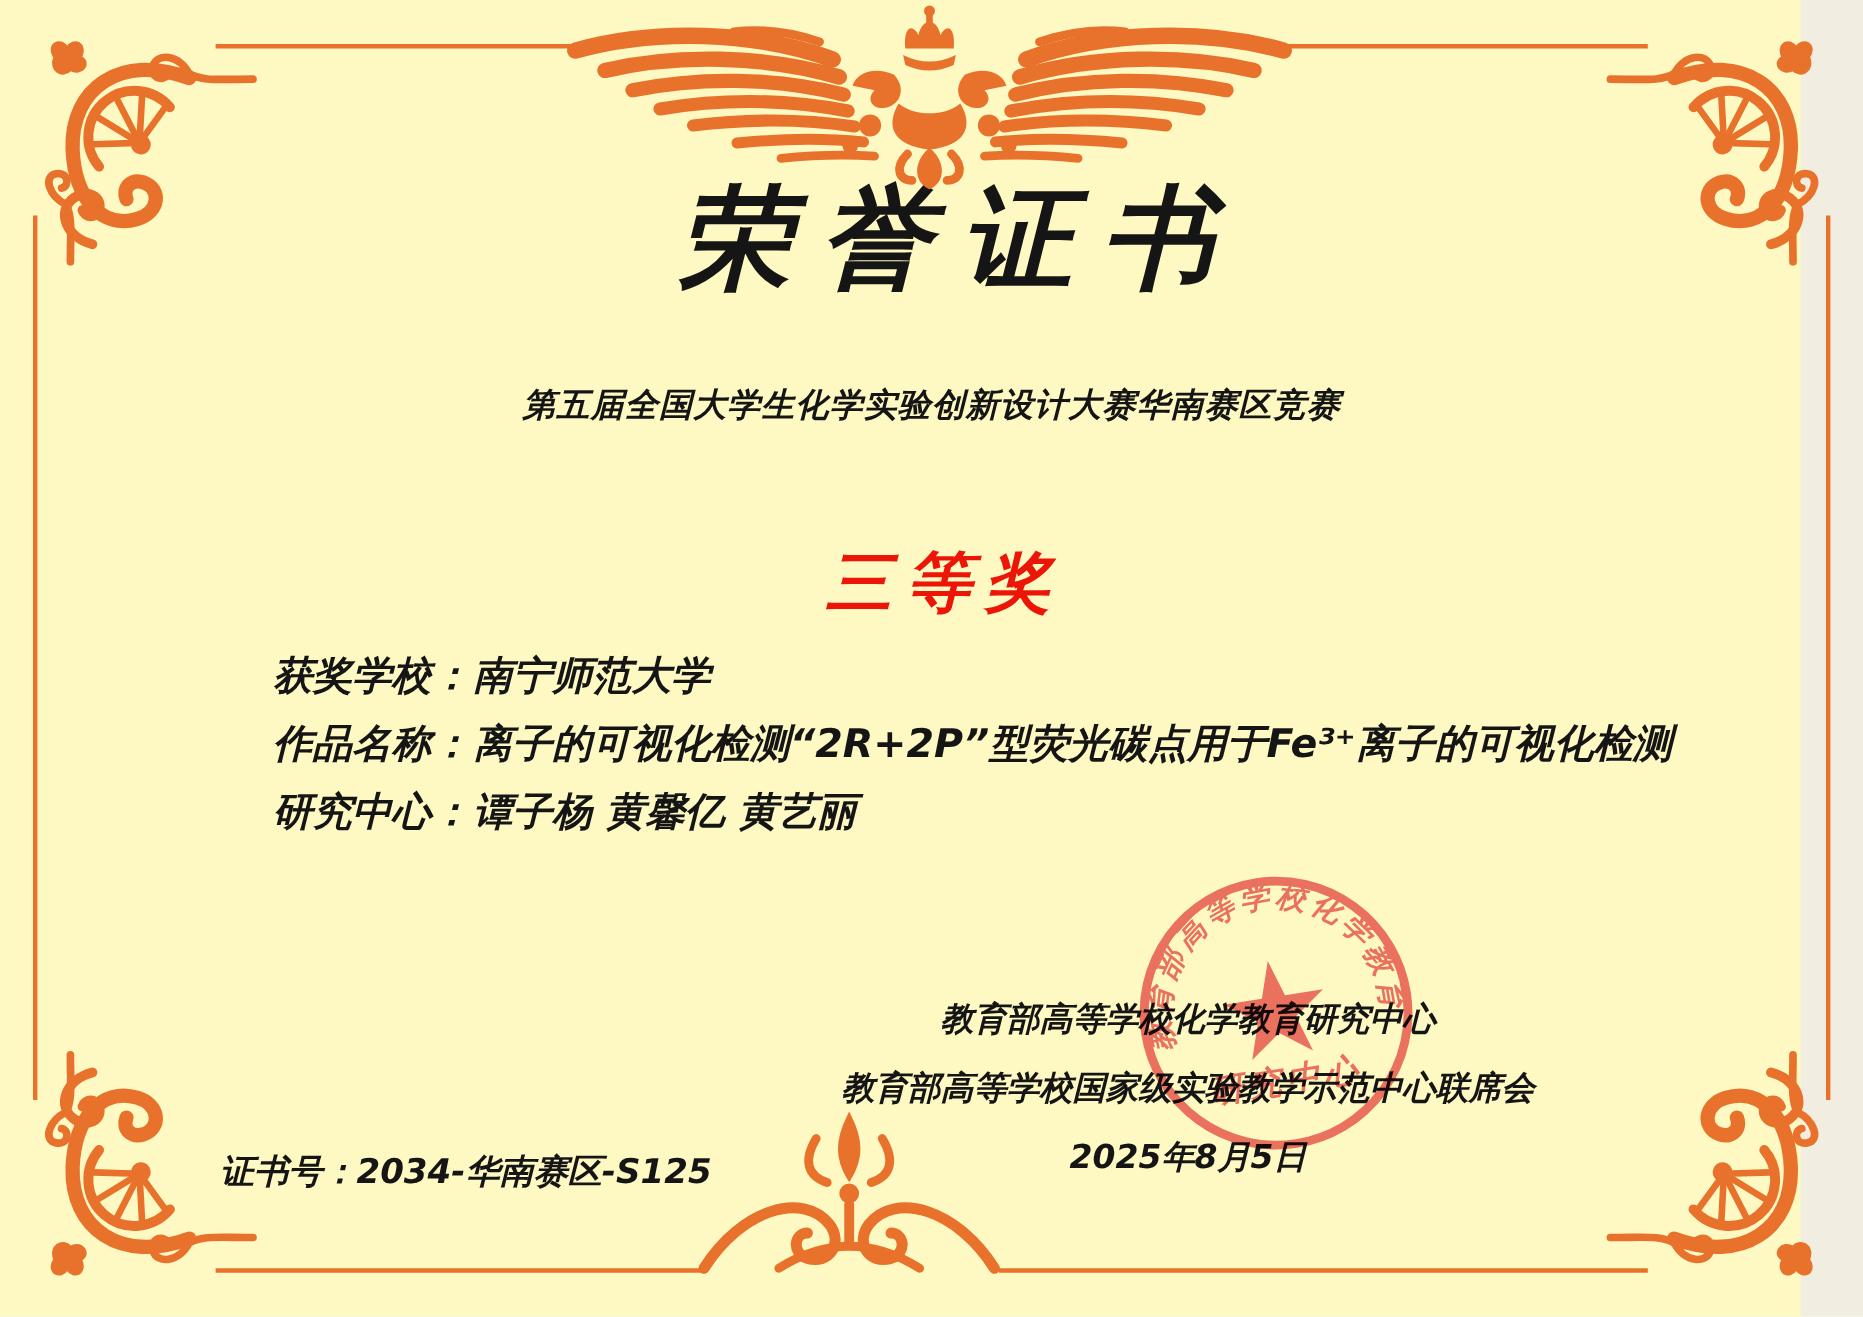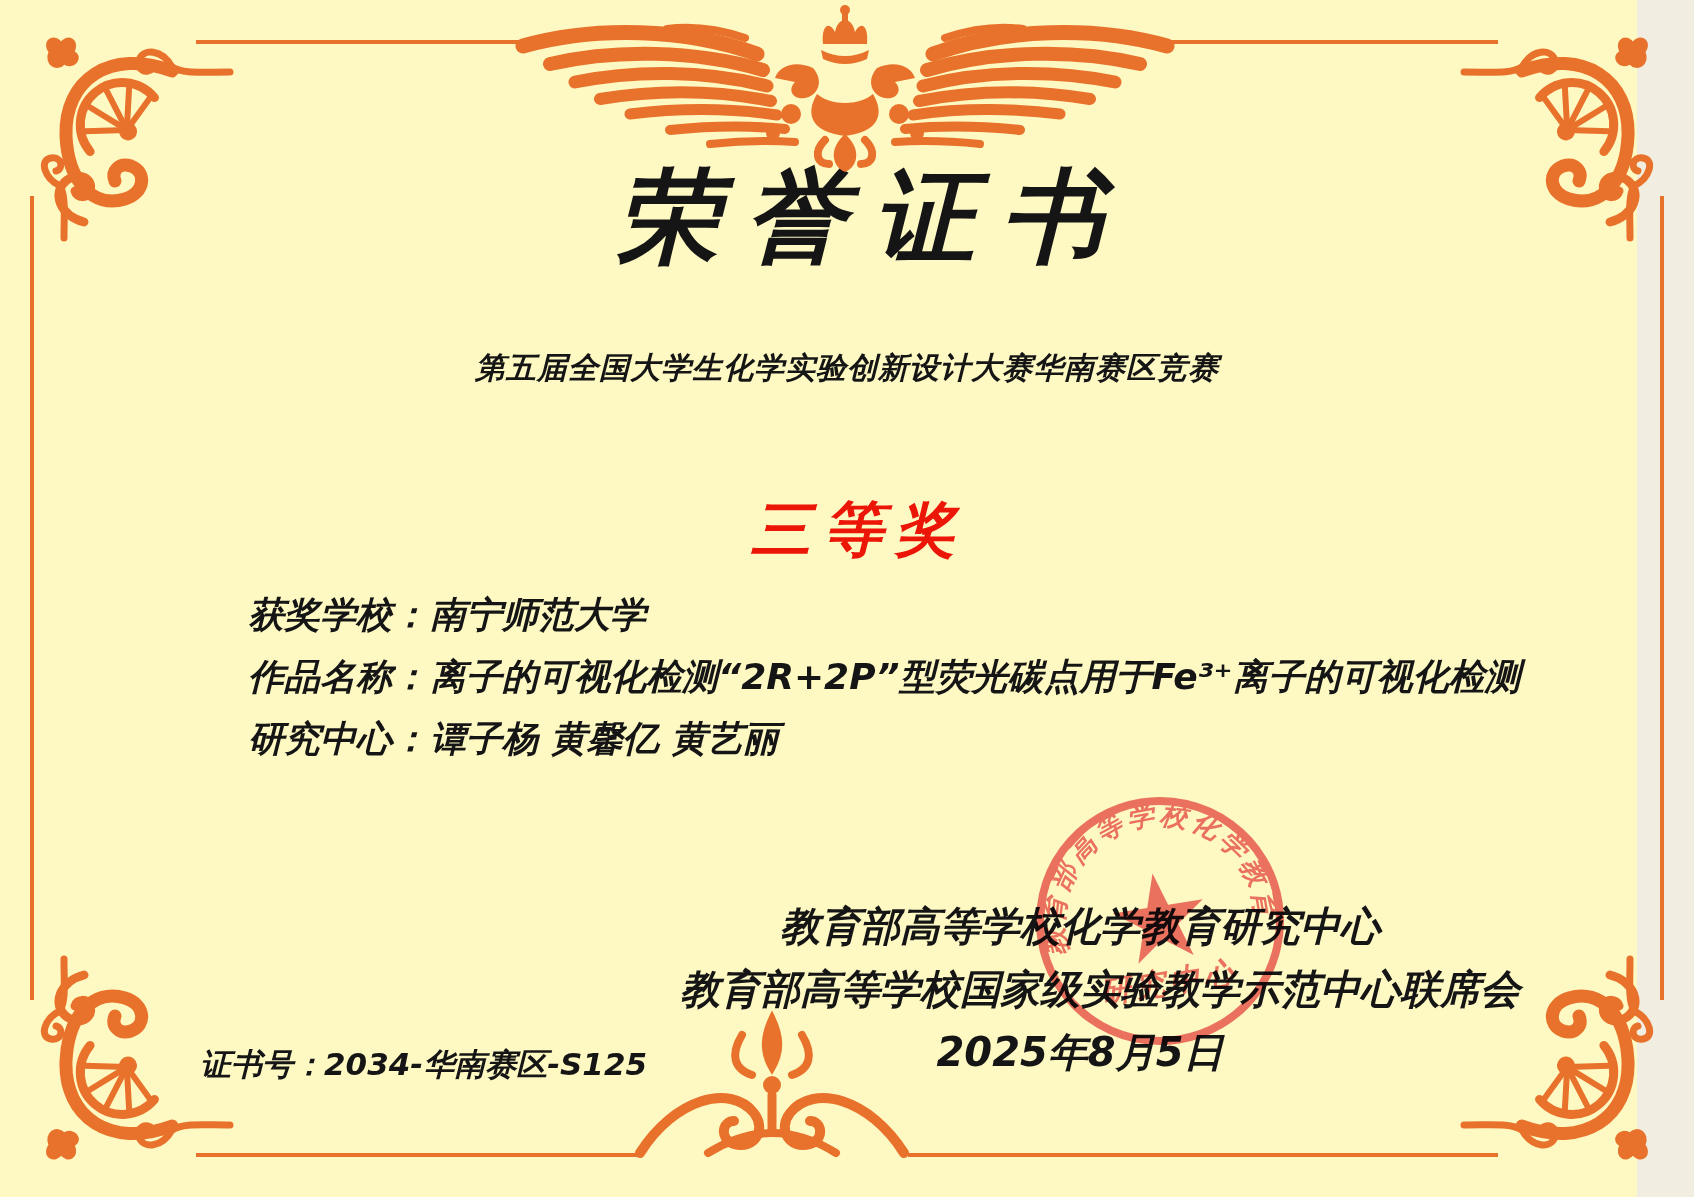--- a/index.html
+++ b/index.html
@@ -21,21 +21,21 @@
   .competition{
     top:348px;font-size:30px;font-weight:bold;color:#151515;letter-spacing:1px;
   }
   .award{
     top:490px;font-size:60px;font-weight:bold;color:#eb1607;letter-spacing:12px;padding-left:12px;
   }
   .fields{left:248px;top:584px;color:#151515;}
   .field-row{font-size:36px;font-weight:bold;line-height:62px;white-space:nowrap;}
   .field-label{margin-right:2px;margin-top:26px;}
   .signature{left:680px;top:895px;width:800px;text-align:center;color:#151515;z-index:3;}
-  .sig-line{font-size:40px;font-weight:bold;line-height:63px;white-space:nowrap;}
+  .sig-line{font-size:30px;font-weight:bold;line-height:63px;white-space:nowrap;}
   .cert-no{left:200px;top:1044px;font-size:31px;font-weight:bold;color:#151515;white-space:nowrap;}
   .frame-svg{left:0;top:0;z-index:1;pointer-events:none;}
   .emblem-svg{left:495px;top:2px;z-index:2;}
   .seal-svg{left:1020px;top:781px;z-index:4;mix-blend-mode:multiply;opacity:0.82;}
 </style>
 </head>
 <body>
 
 <div class="certificate">
 

